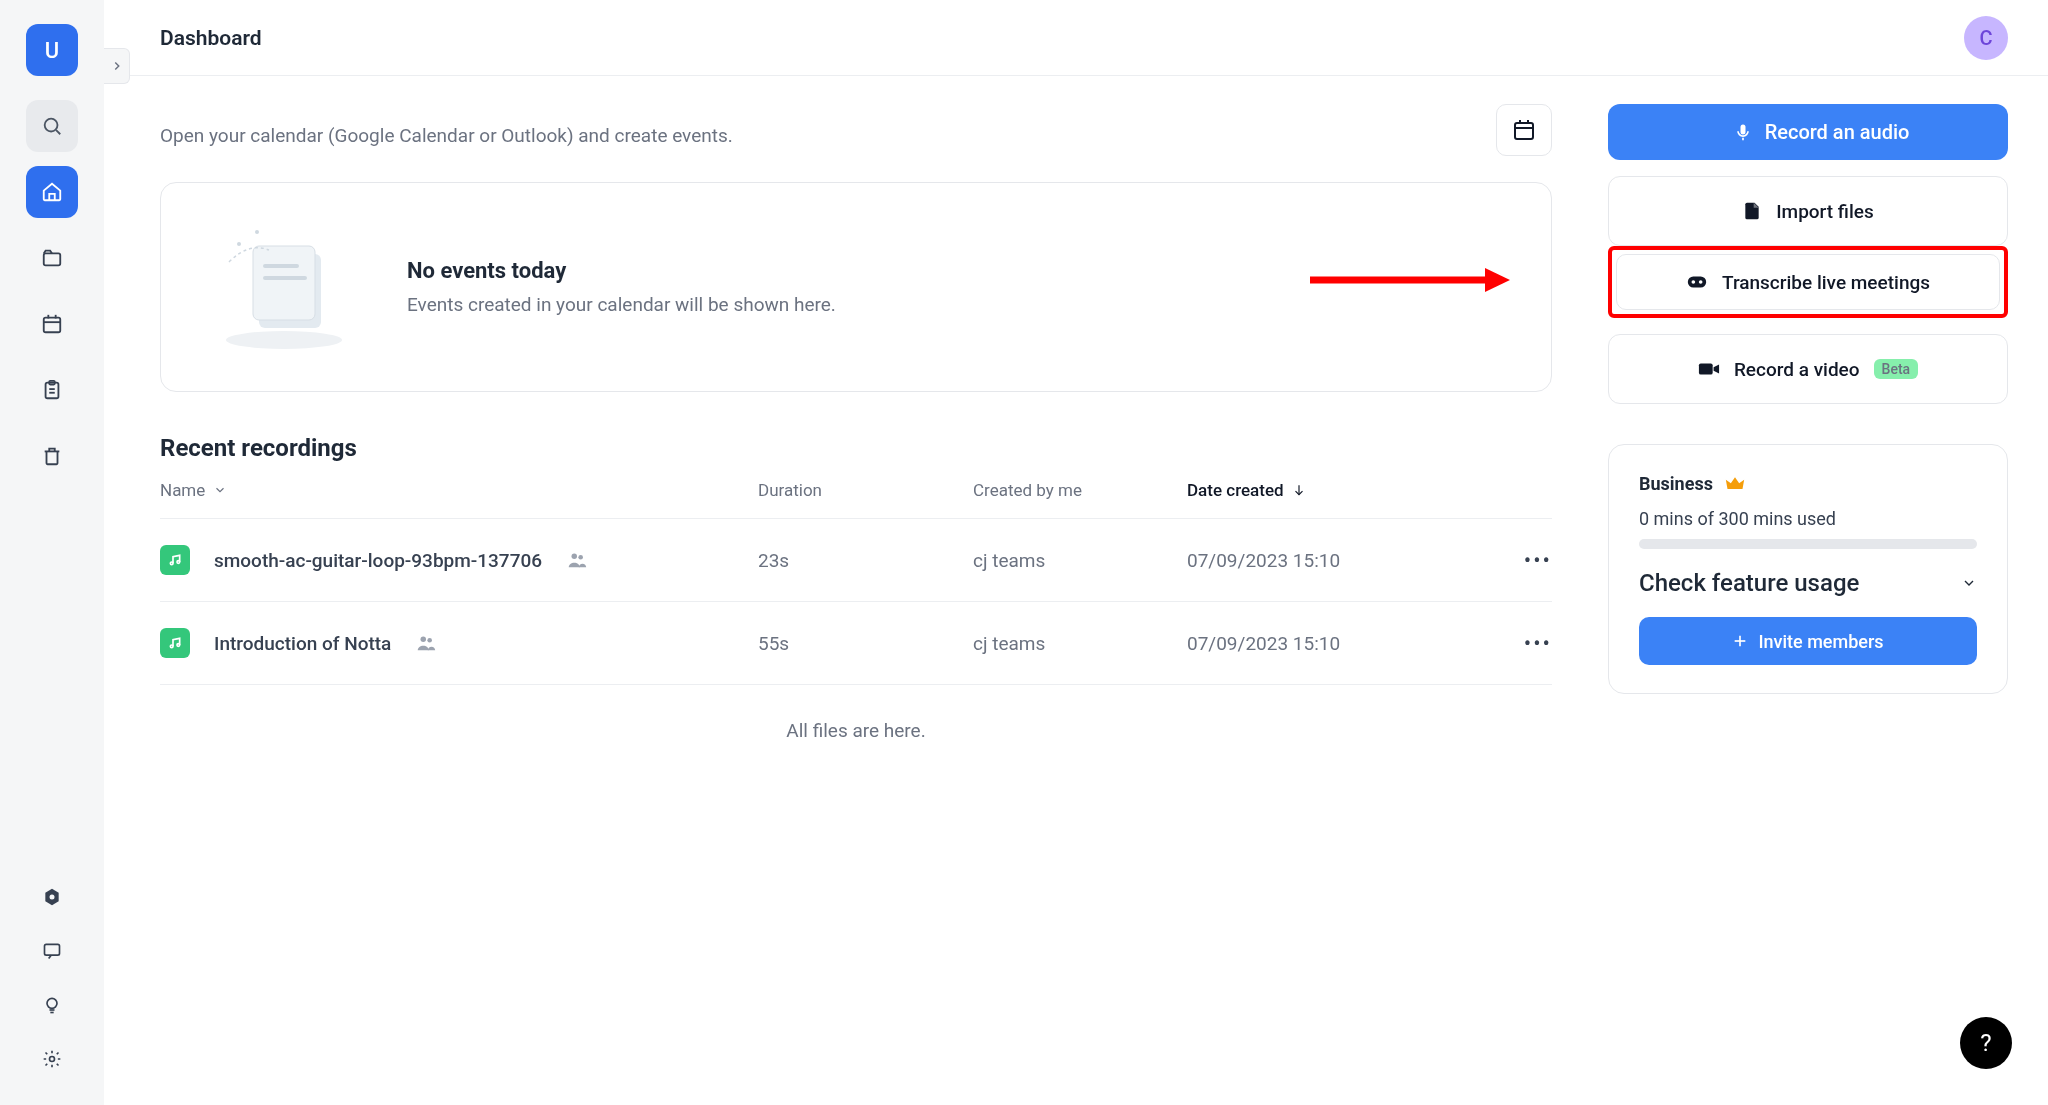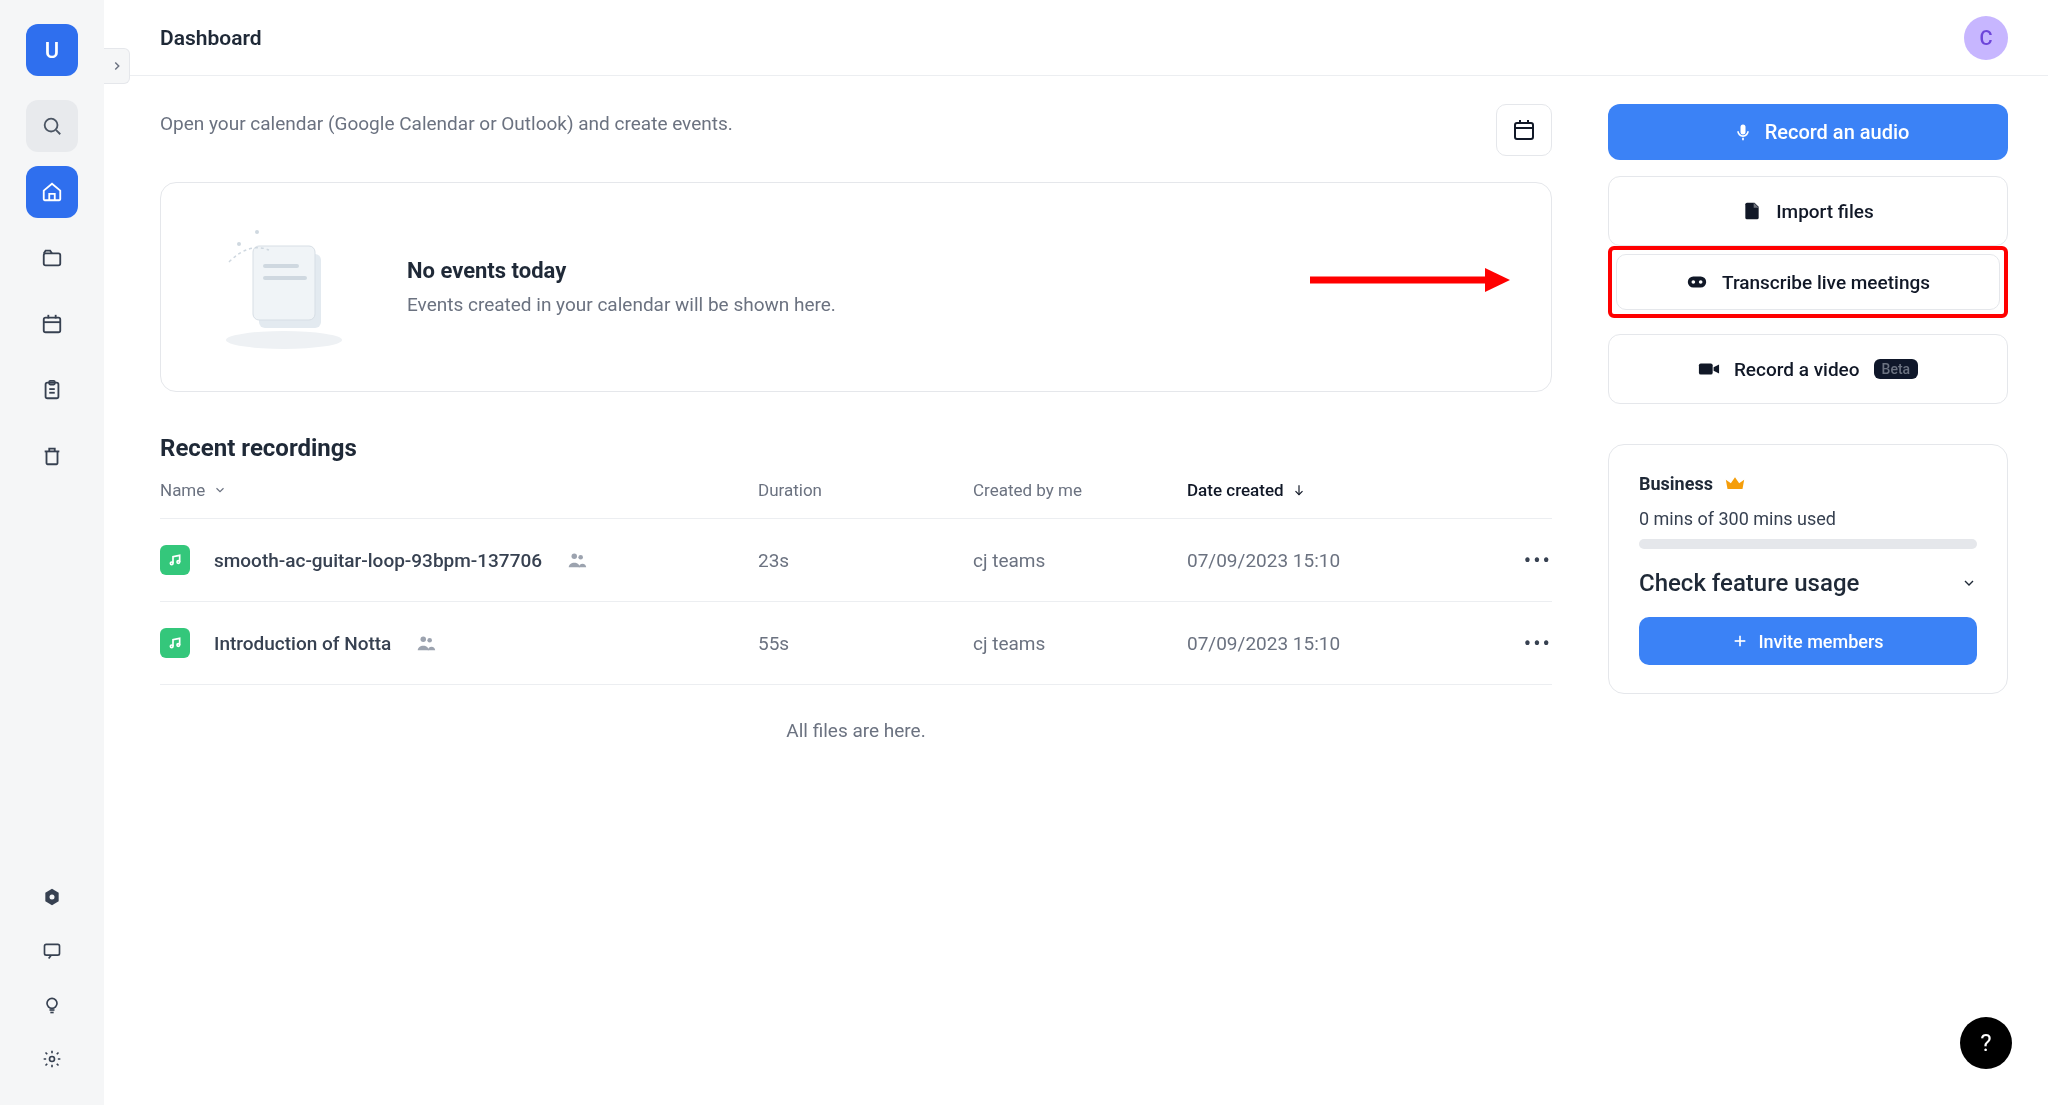--- a/index.html
+++ b/index.html
@@ -24,21 +24,21 @@
 .main { flex: 1; display: flex; flex-direction: column; min-width: 0; }
 .header { height: 76px; border-bottom: 1px solid #eceef1; display: flex; align-items: center; padding: 0 40px 0 56px; }
 .header-title { font-size: 21px; font-weight: 600; }
 .avatar { margin-left: auto; width: 44px; height: 44px; border-radius: 50%; background: #c7b6ff; color: #6d45d9; display: flex; align-items: center; justify-content: center; font-weight: 500; font-size: 20px; cursor: pointer; }
 
 .content { display: flex; padding: 28px 40px 0 56px; gap: 56px; }
 .col-left { flex: 1; min-width: 0; }
 .col-right { width: 400px; flex-shrink: 0; }
 
 .section-title { font-size: 24px; font-weight: 700; }
-.section-sub { margin-top: 8px; color: #6b7280; font-size: 19px; }
+.section-sub { margin-top: 20px; color: #6b7280; font-size: 19px; }
 
 .events-row { display: flex; align-items: flex-start; gap: 24px; }
 .events-row .grow { flex: 1; }
 .cal-btn { width: 56px; height: 52px; border: 1px solid #e5e7eb; border-radius: 10px; display: flex; align-items: center; justify-content: center; cursor: pointer; color: #111827; }
 
 .empty-card { margin-top: 26px; border: 1px solid #e5e7eb; border-radius: 16px; padding: 36px 48px; display: flex; align-items: center; gap: 48px; min-height: 210px; }
 .empty-ill { width: 150px; height: 130px; position: relative; }
 .empty-title { font-size: 22px; font-weight: 700; }
 .empty-sub { margin-top: 10px; color: #6b7280; font-size: 19px; }
 
@@ -57,21 +57,21 @@
 .muted-text { color: #6b7280; }
 .dots { color: #374151; cursor: pointer; font-size: 22px; letter-spacing: 2px; }
 
 .all-files { text-align: center; color: #6b7280; padding: 34px 0; font-size: 19px; }
 
 
 .btn { width: 100%; height: 56px; border-radius: 12px; display: flex; align-items: center; justify-content: center; gap: 12px; font-size: 20px; font-weight: 500; cursor: pointer; padding-left: 26px; }
 .btn-primary { background: #3b82f6; color: #fff; border: none; }
 .action-card { border: 1px solid #e5e7eb; border-radius: 12px; margin-top: 16px; }
 .action-item { height: 68px; display: flex; align-items: center; justify-content: center; gap: 14px; font-size: 19px; font-weight: 500; cursor: pointer; color: #111827; }
-.badge { background: #0f172a; color: #6b7280; font-size: 14px; font-weight: 500; padding: 2px 8px; border-radius: 6px; }
+.badge { background: #86efac; color: #6b7280; font-size: 14px; font-weight: 500; padding: 2px 8px; border-radius: 6px; }
 .highlight-box { border: 4px solid #ff0000; border-radius: 6px; margin-top: 0; padding: 4px; }
 .highlight-box .action-item { border: 1px solid #e5e7eb; border-radius: 10px; height: 56px; }
 
 .arrow-annot { position: absolute; left: 1310px; top: 260px; width: 200px; height: 40px; pointer-events: none; }
 
 .biz-card { margin-top: 40px; border: 1px solid #e5e7eb; border-radius: 16px; padding: 28px 30px; }
 .biz-title { font-size: 18px; font-weight: 700; display: flex; align-items: center; gap: 12px; }
 .crown { color: #f59e0b; }
 .biz-usage { margin-top: 14px; color: #374151; font-size: 18px; }
 .progress { margin-top: 10px; width: 100%; height: 10px; background: #e5e7eb; border-radius: 6px; }

